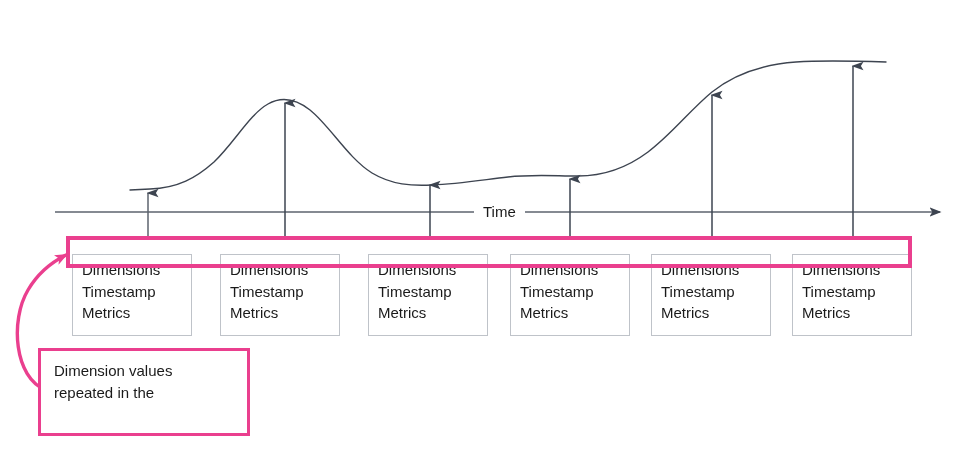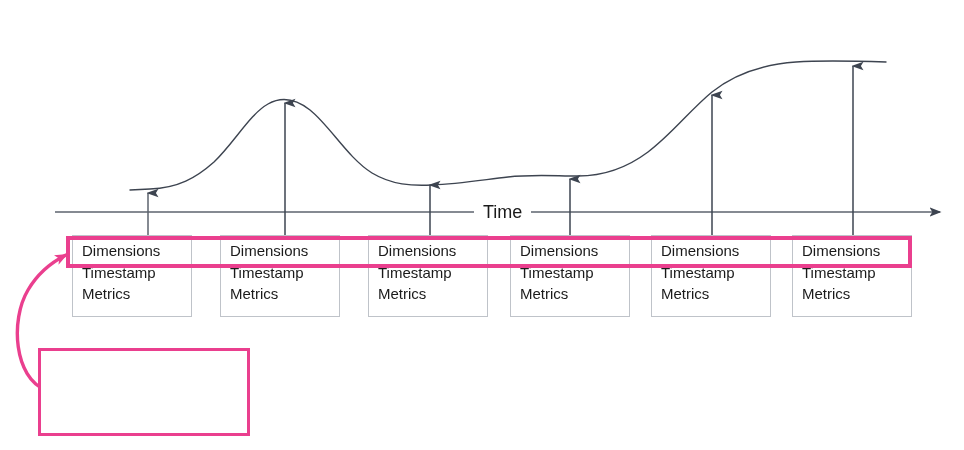--- a/index.html
+++ b/index.html
@@ -22,36 +22,36 @@
     left: 0;
     top: 0;
     width: 964px;
     height: 450px;
   }
   .record-box {
     position: absolute;
     box-sizing: border-box;
     border: 1px solid #bfc3c9;
     background: transparent;
-    top: 235px;
+    top: 254px;
     height: 82px;
     width: 120px;
     padding: 4px 0 0 9px;
   }
   .record-line {
     font-family: "Liberation Sans", sans-serif;
     font-size: 15px;
     line-height: 21.5px;
     color: #1a1a1a;
     white-space: nowrap;
   }
   .axis-label {
     position: absolute;
     font-family: "Liberation Sans", sans-serif;
-    font-size: 18px;
+    font-size: 15px;
     color: #1a1a1a;
     background: #ffffff;
     padding: 0 9px;
     left: 474px;
     top: 203px;
     line-height: 18px;
   }
   .callout {
     position: absolute;
     box-sizing: border-box;
@@ -163,15 +163,17 @@
 
   <div class="record-box" style="left:792px;">
     <div class="record-line">Dimensions</div>
     <div class="record-line">Timestamp</div>
     <div class="record-line">Metrics</div>
   </div>
 
   <div class="highlight-rect" style="left:66px; top:236px; width:846px; height:32px;"></div>
 
   <div class="callout">
+    <div class="callout-line">Dimension values</div>
+    <div class="callout-line">repeated in the</div>
   </div>
 
 </div>
 
 </body></html>

